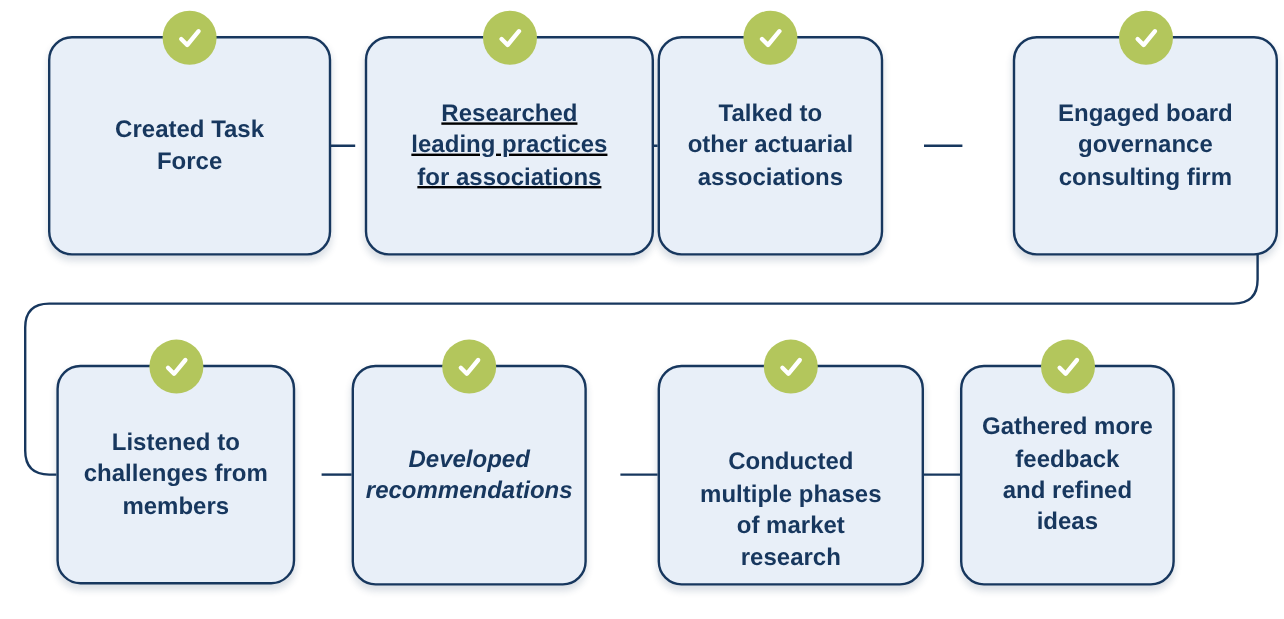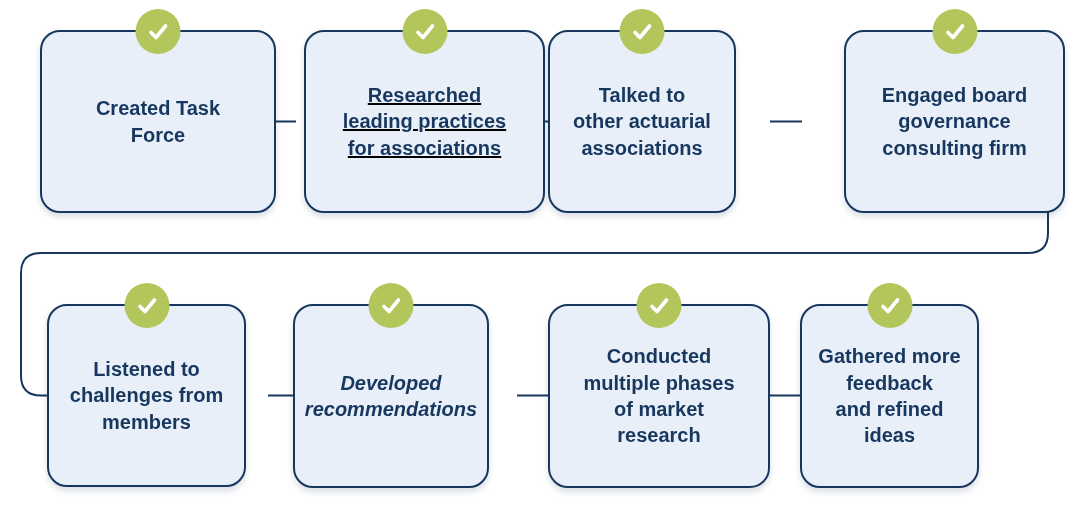--- a/index.html
+++ b/index.html
@@ -64,21 +64,21 @@
   .check-circle svg {
     display: block;
   }
   
   .b1 { left: 40px;  top: 30px;  width: 236px; height: 183px; }
   .b2 { left: 304px; top: 30px;  width: 241px; height: 183px; text-decoration: underline; }
   .b3 { left: 548px; top: 30px;  width: 188px; height: 183px; }
   .b4 { left: 802px; top: 30px;  width: 221px; height: 183px; margin-left: 42px; }
   .b5 { left: 47px;  top: 304px; width: 199px; height: 183px; }
   .b6 { left: 293px; top: 304px; width: 196px; height: 184px; font-style: italic; }
-  .b7 { left: 548px; top: 304px; width: 222px; height: 184px; }
+  .b7 { left: 548px; top: 304px; width: 222px; height: 184px; align-items: flex-end; }
   .b8 { left: 800px; top: 304px; width: 179px; height: 184px; }
 </style>
 </head>
 <body>
 
 <div id="canvas">
 
   <svg id="connector-layer" viewBox="0 0 1070 516" xmlns="http://www.w3.org/2000/svg" aria-hidden="true">
     <path d="M263 121.5 H296"></path>
     <path d="M517 121.5 H548"></path>

